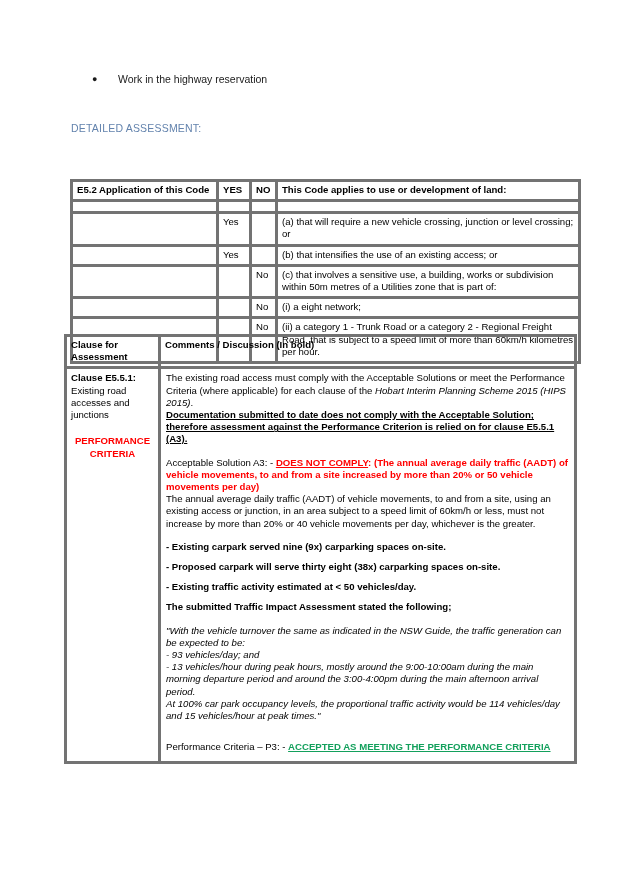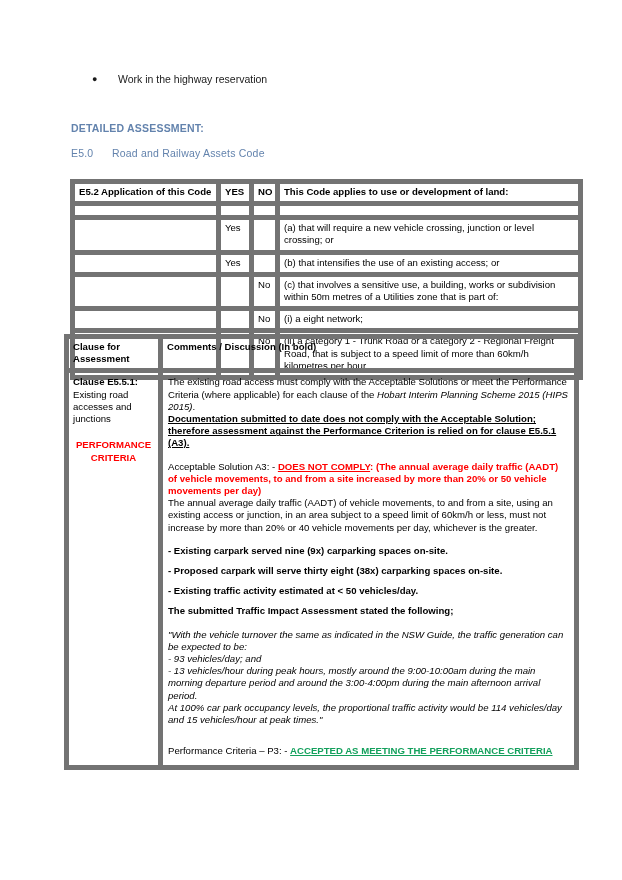--- a/index.html
+++ b/index.html
@@ -46,36 +46,36 @@
   
   .heading-blue {
     position: absolute;
     left: 71px;
     font-size: 10.5px;
     line-height: 14px;
     color: #6383ad;
     letter-spacing: 0.2px;
     white-space: nowrap;
   }
-  #detailed-assessment-heading { top: 121px; font-weight: bold; }
+  #detailed-assessment-heading { top: 121px; }
   #code-heading { top: 146px; display: flex; }
   #code-heading .code-num { width: 41px; flex: 0 0 41px; }
 
   
   table.doc-table {
     position: absolute;
     border-collapse: collapse;
     table-layout: fixed;
     font-size: 9.6px;
     line-height: 12.2px;
     color: #000;
   }
   table.doc-table td,
   table.doc-table th {
-    border: 5px solid #737373;
+    border: 3px solid #737373;
     vertical-align: top;
     padding: 2px 4px 3px 4px;
     text-align: left;
     font-weight: normal;
   }
 
   
   #application-table {
     left: 70px;
     top: 179px;
@@ -123,24 +123,20 @@
 
 <div class="page">
 
   <div class="bullet-row">
     <span class="bullet-mark">●</span>
     <span class="bullet-text">Work in the highway reservation</span>
   </div>
 
   <div class="heading-blue" id="detailed-assessment-heading">DETAILED ASSESSMENT:</div>
 
-  <div class="heading-blue" id="code-heading">
-    <span class="code-num">E5.0</span>
-    <span>Road and Railway Assets Code</span>
-  </div>
 
   <table class="doc-table" id="application-table">
     <colgroup>
       <col style="width:146px">
       <col style="width:33px">
       <col style="width:26px">
       <col style="width:303px">
     </colgroup>
     <thead>
       <tr>

